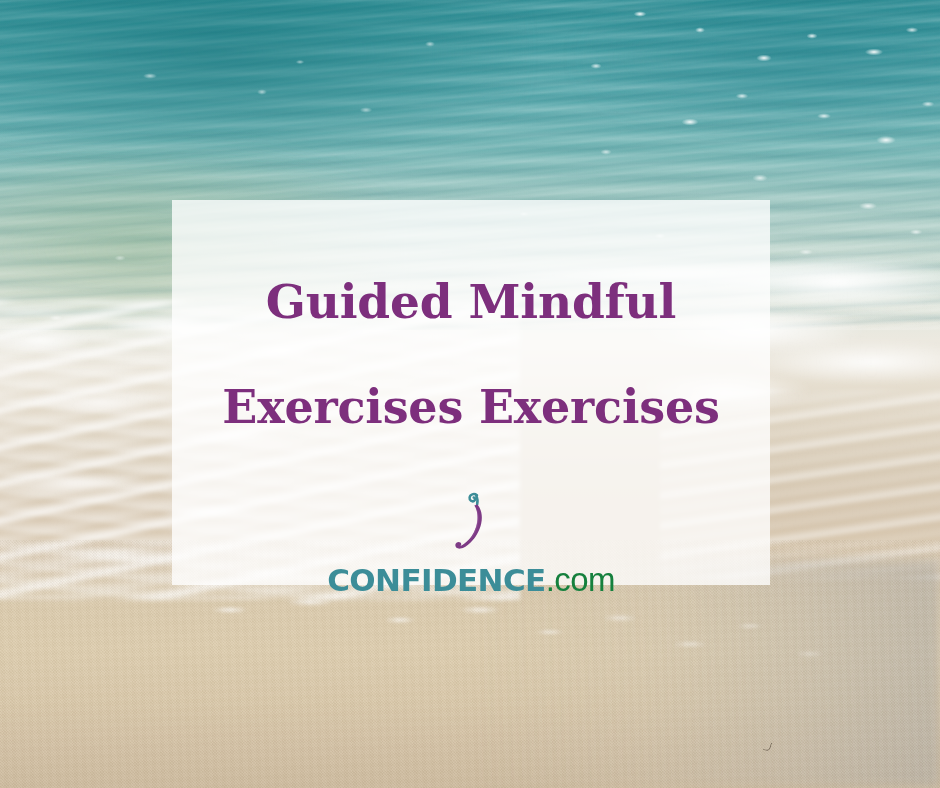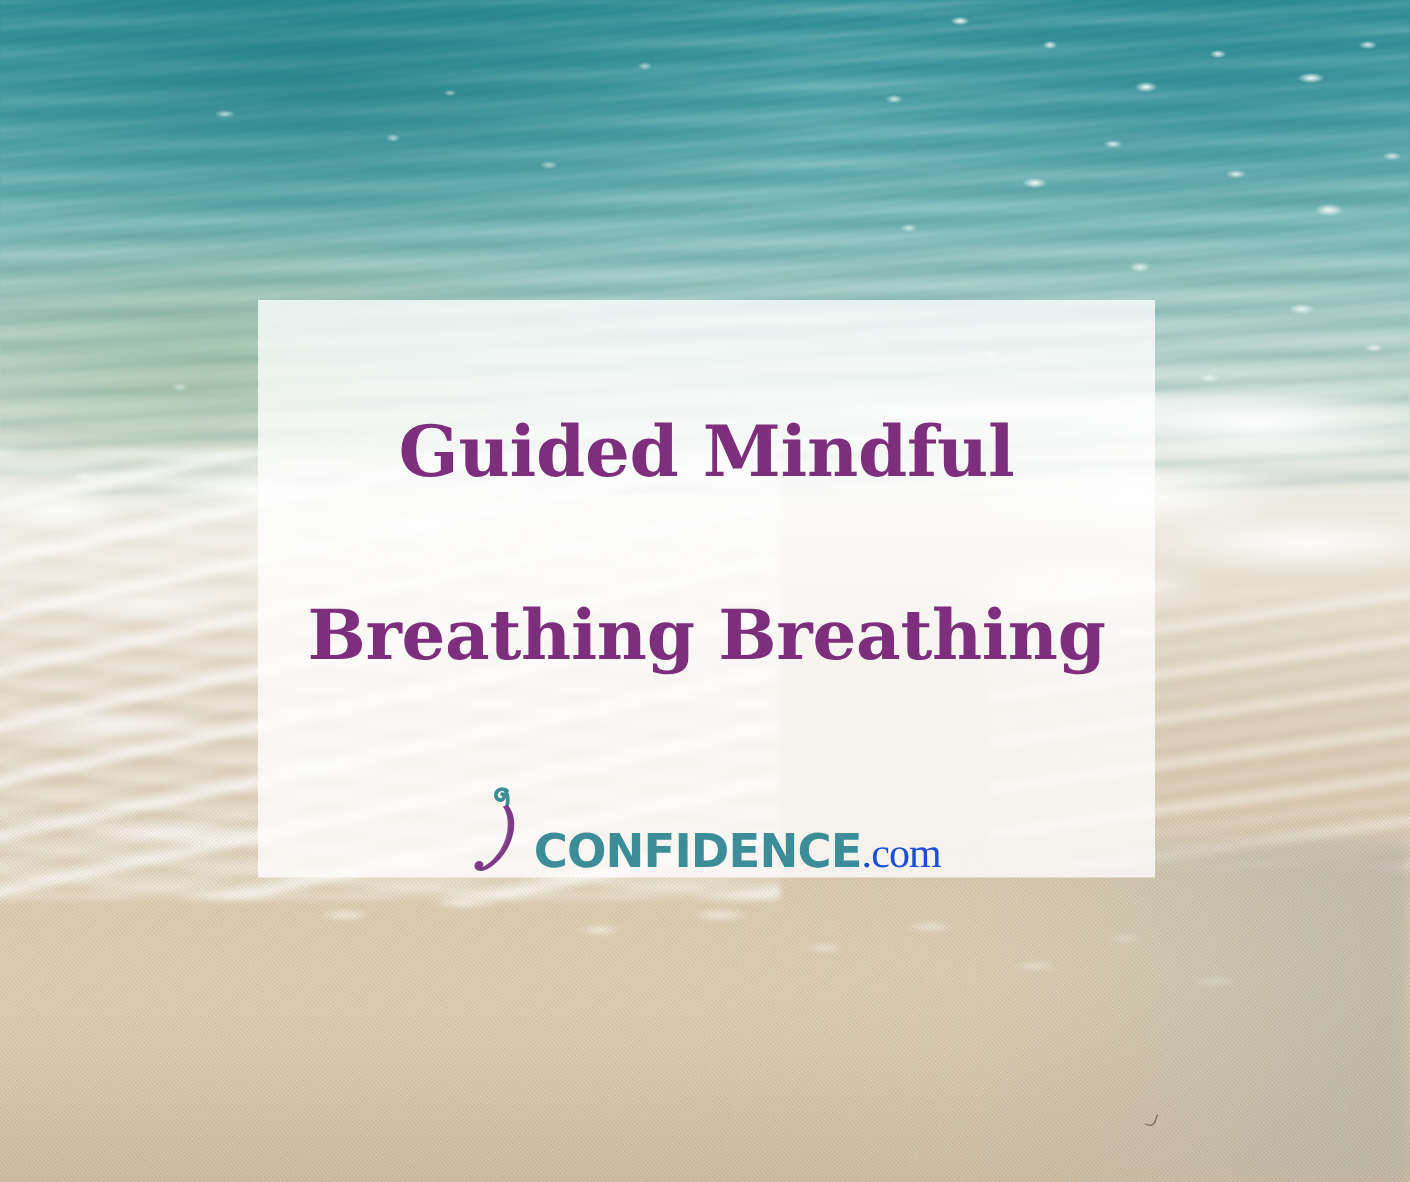--- a/index.html
+++ b/index.html
@@ -255,21 +255,20 @@
 
   .panel {
     position:absolute;
     left:172px; top:200px;
     width:598px; height:385px;
     background:rgba(255,255,255,0.78);
     display:flex;
     flex-direction:column;
     align-items:center;
     justify-content:flex-start;
-    gap:16px;
   }
 
   .title-line {
     color:#7d2f7d;
     font-family:"DejaVu Serif", serif;
     font-weight:700;
     font-size:47px;
     letter-spacing:-0.2px;
     line-height:1;
     white-space:nowrap;
@@ -277,23 +276,24 @@
   }
 
   .title-1 { margin-top:78px; }
   .title-2 { margin-top:59px; font-size:46px; }
 
   
 
   .logo {
     margin-top:62px;
     display:flex;
-    align-items:flex-end;
+    align-items:center;
     justify-content:center;
     gap:7px;
+    flex-direction:column;
   }
 
   .logo-mark { width:34px; height:62px; display:block; flex:none; }
 
   .logo-text {
     display:flex;
     align-items:baseline;
     white-space:nowrap;
   }
 
@@ -307,24 +307,24 @@
 
   .logo-ineating {
     color:#7d3a85;
     font-family:"DejaVu Serif", serif;
     font-weight:400;
     font-size:31px;
     letter-spacing:-0.6px;
   }
 
   .logo-com {
-    color:#1d4ed8;
-    font-family:Liberation Serif, serif;
+    color:#15803d;
+    font-family:Liberation Sans, sans-serif;
     font-weight:400;
-    font-size:28px;
+    font-size:33px;
     letter-spacing:-0.6px;
   }
 </style>
 </head>
 <body>
 
 <div id="stage">
 
   <div class="photo">
     <div class="water-ripples"></div>
@@ -340,21 +340,21 @@
     <div class="wet-sand"></div>
     <div class="wash-edge"></div>
     <div class="sand-grain"></div>
     <div class="speck"></div>
   </div>
 
   <div class="panel">
 
     <div class="title-line title-1">Guided Mindful</div>
 
-    <div class="title-line title-2">Breathing Breathing</div>
+    <div class="title-line title-2">Exercises Exercises</div>
 
     <div class="logo">
 
       <svg class="logo-mark" viewBox="0 0 34 62" xmlns="http://www.w3.org/2000/svg">
 
         <path d="M23.0 3.2 C 20.0 1.0, 16.0 2.4, 15.6 5.6
                  C 15.3 8.4, 18.1 10.2, 20.1 8.9
                  C 21.6 7.9, 21.4 5.7, 19.7 5.4" fill="none" stroke="#3c8d98" stroke-width="2.5" stroke-linecap="round"></path>
         <path d="M22.2 3.6 C 23.6 6.4, 23.9 9.6, 23.1 12.6" fill="none" stroke="#3c8d98" stroke-width="2.5" stroke-linecap="round"></path>
 

